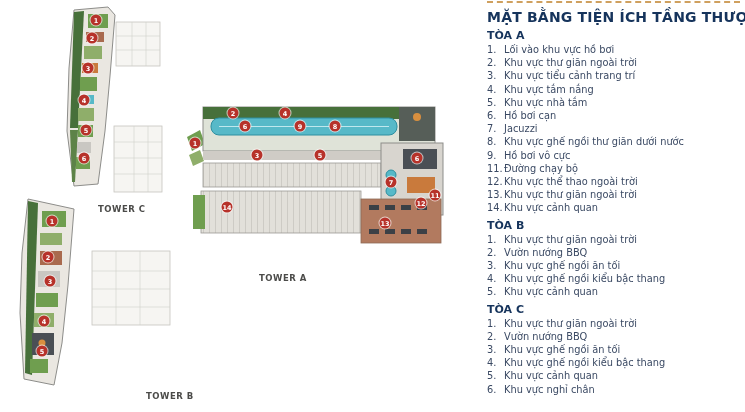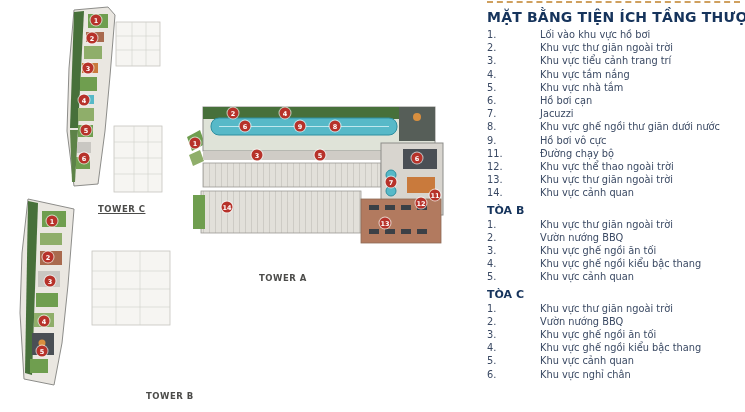--- a/index.html
+++ b/index.html
@@ -25,21 +25,21 @@
     border-top:2.5px dashed #cfa05e;
   }
   .legend{position:absolute;left:487px;top:4px;width:254px;}
   .legend-title{
     font-size:14px;font-weight:bold;color:#16345c;
     white-space:nowrap;margin:5px 0 3px 0;letter-spacing:.2px;
   }
   .sec-heading{font-size:11px;font-weight:bold;color:#16345c;margin:4px 0 1px 0;}
   .legend-row{display:flex;font-size:9.8px;line-height:13.2px;color:#3a4963;}
   .legend-row .num{width:17px;flex:none;}
-  .legend-row .txt{flex:1;margin-left:36px;}
+  .legend-row .txt{flex:1;}
 </style>
 </head>
 <body>
 
 <div class="page">
 
   <div class="plan" style="left:52px;top:6px;width:115px;height:212px;">
     <svg viewBox="0 0 115 195" width="115" height="195">
 
       <g stroke="#c6c4bf" fill="#f6f5f2" stroke-width="0.8">
@@ -69,21 +69,21 @@
         <rect x="26" y="102" width="16" height="13" fill="#8fae6a"></rect>
         <rect x="26" y="119" width="15" height="12" fill="#6f9e4f"></rect>
         <rect x="24" y="151" width="14" height="12" fill="#6f9e4f"></rect>
       </g>
 
       <rect x="34" y="26" width="18" height="10" fill="#a96a4e"></rect>
       <rect x="30" y="57" width="16" height="10" fill="#c97a3c"></rect>
       <rect x="30" y="89" width="12" height="9" fill="#57b9c8"></rect>
       <rect x="25" y="136" width="14" height="11" fill="#c9c7c2"></rect>
     </svg>
-    <div class="plan-label" style="left:46px;top:198px;text-decoration:underline;">TOWER C</div>
+    <div class="plan-label" style="left:46px;top:198px;">TOWER C</div>
   <div class="marker" style="left: 44px; top: 14px;">1</div>
       <div class="marker" style="left: 40px; top: 32px;">2</div>
       <div class="marker" style="left: 36px; top: 62px;">3</div>
       <div class="marker" style="left: 32px; top: 94px;">4</div>
       <div class="marker" style="left: 34px; top: 124px;">5</div>
       <div class="marker" style="left: 32px; top: 152px;">6</div>
     </div>
 
   <div class="plan" style="left:185px;top:103px;width:275px;height:182px;">
     <svg viewBox="0 0 275 170" width="275" height="170">
@@ -190,20 +190,21 @@
       <div class="marker" style="left: 42px; top: 88px;">3</div>
       <div class="marker" style="left: 36px; top: 128px;">4</div>
       <div class="marker" style="left: 34px; top: 158px;">5</div>
     </div>
 
   <div class="accent-line"></div>
 
   <div class="legend">
     <div class="legend-title">MẶT BẰNG TIỆN ÍCH TẦNG THƯỢNG</div>
     <div>
+        <div class="sec-heading">TÒA A</div>
         <div class="legend-row">
           <span class="num">1.</span>
           <span class="txt">Lối vào khu vực hồ bơi</span>
         </div>
         <div class="legend-row">
           <span class="num">2.</span>
           <span class="txt">Khu vực thư giãn ngoài trời</span>
         </div>
         <div class="legend-row">
           <span class="num">3.</span>

